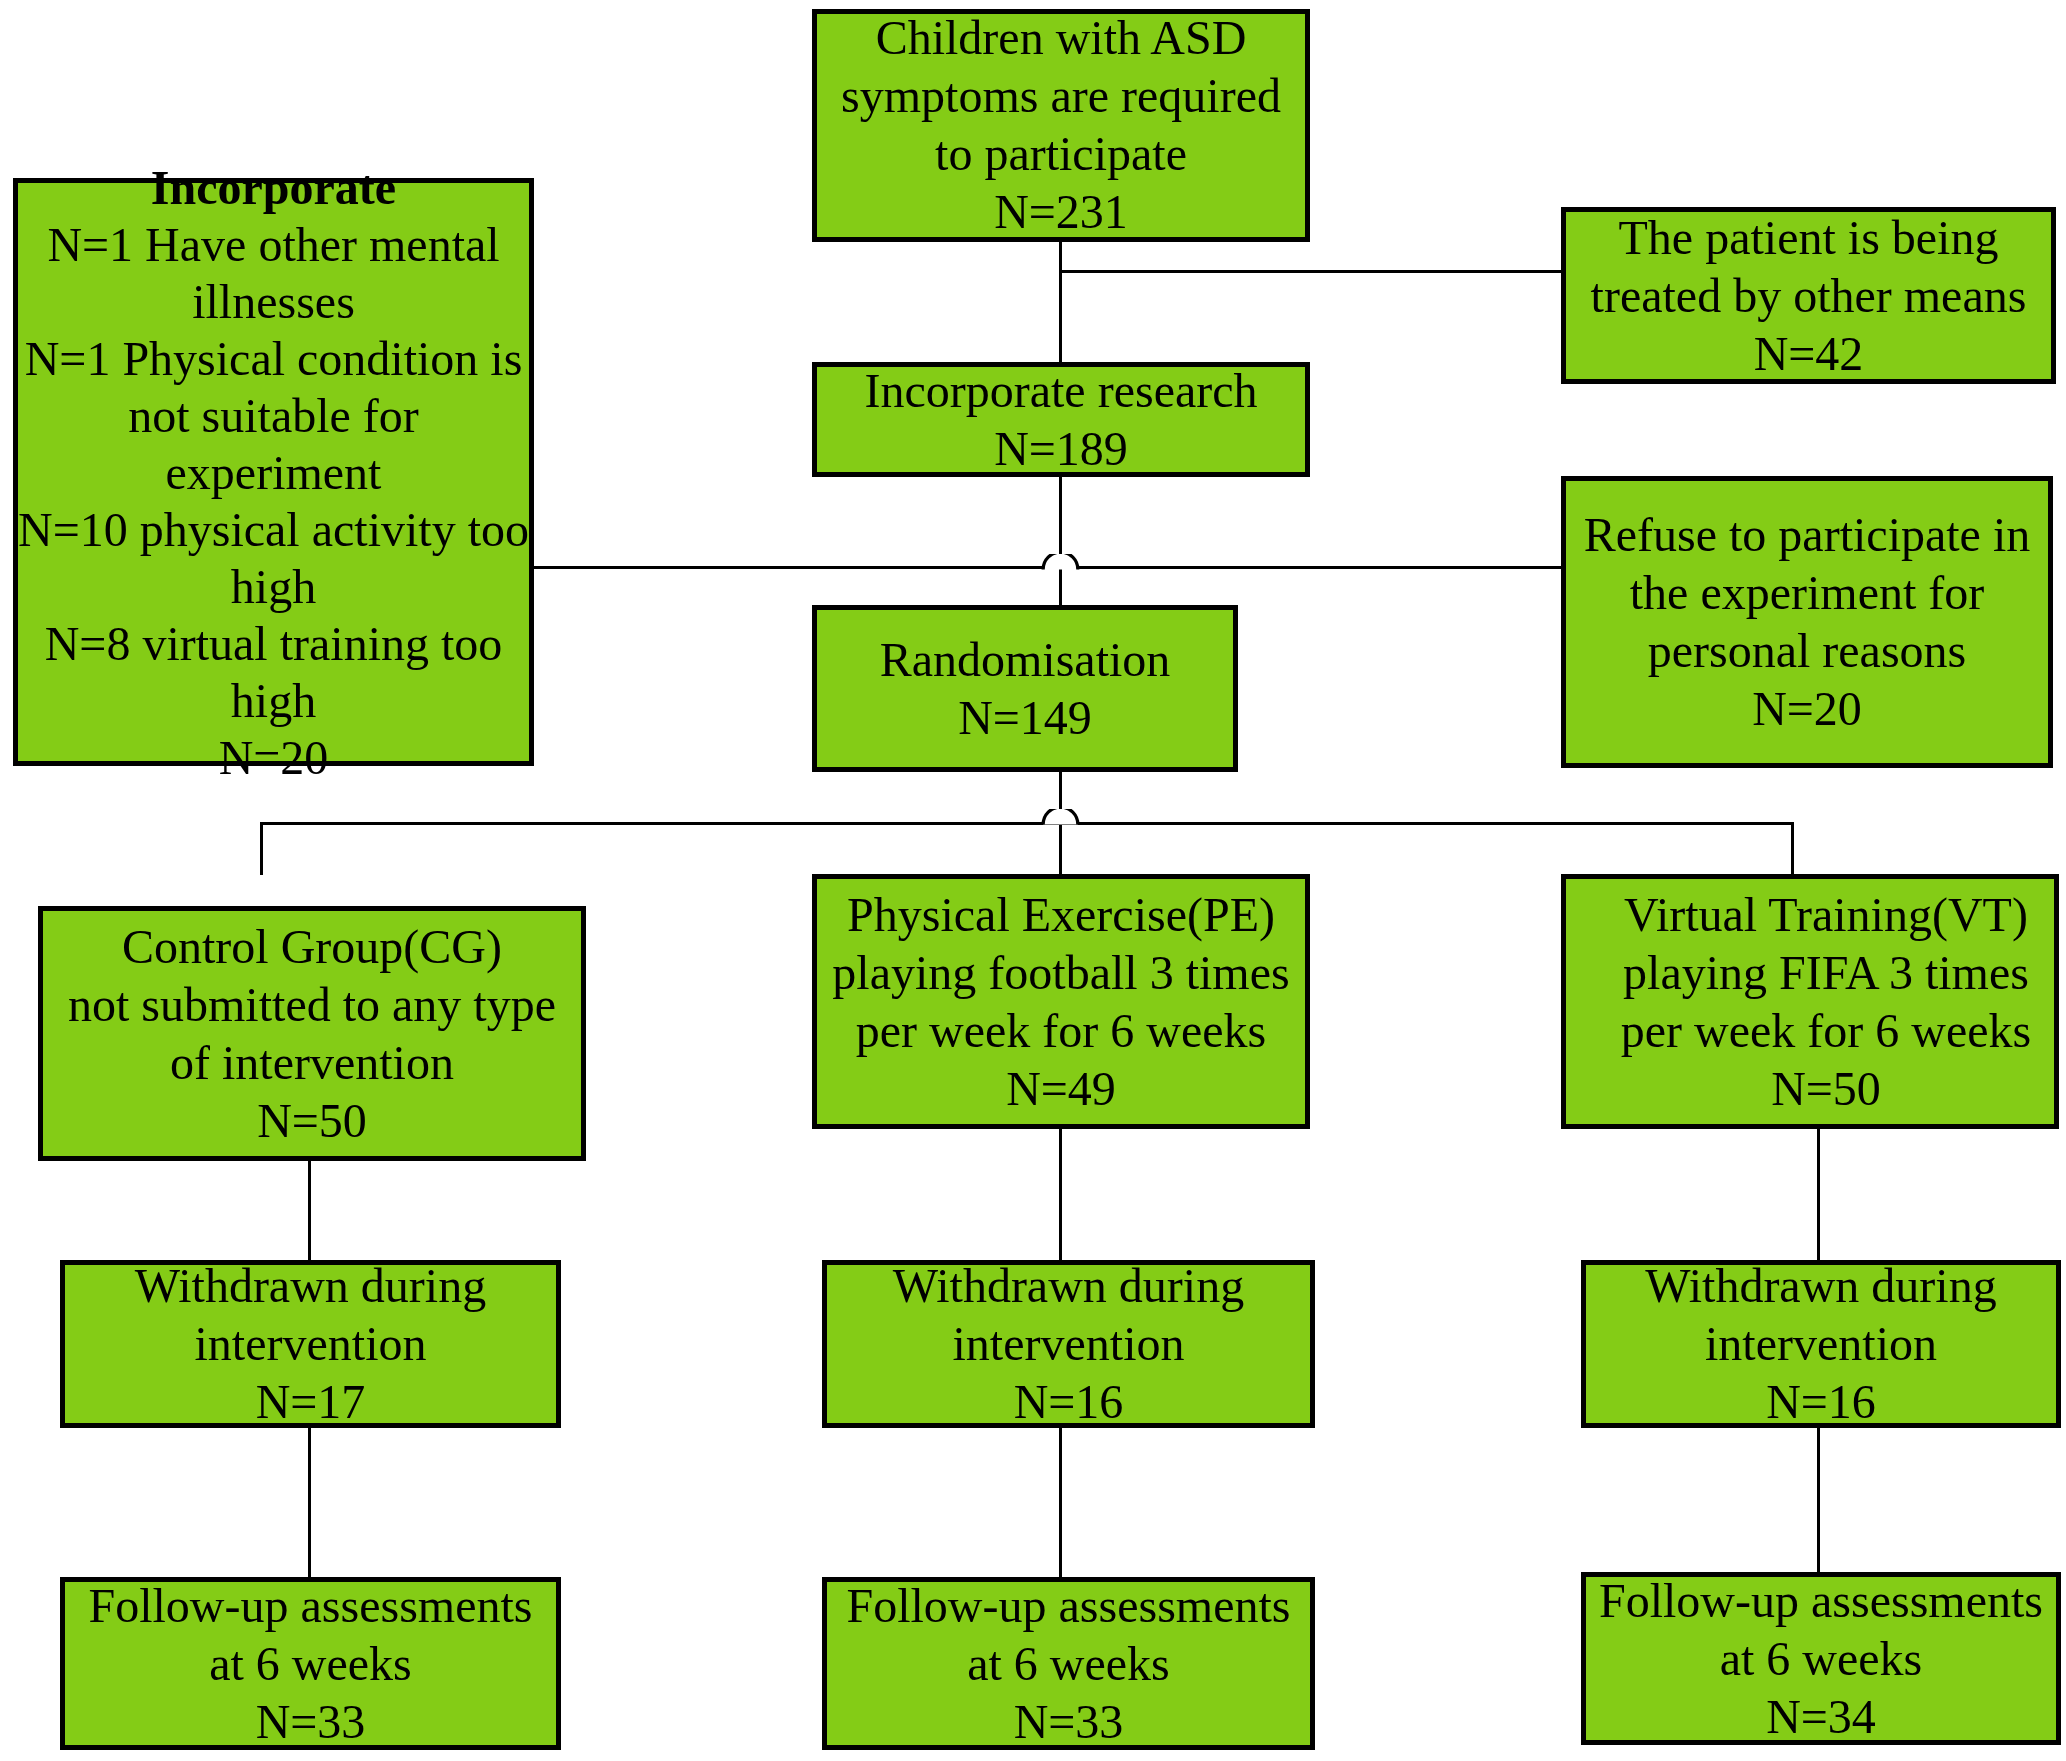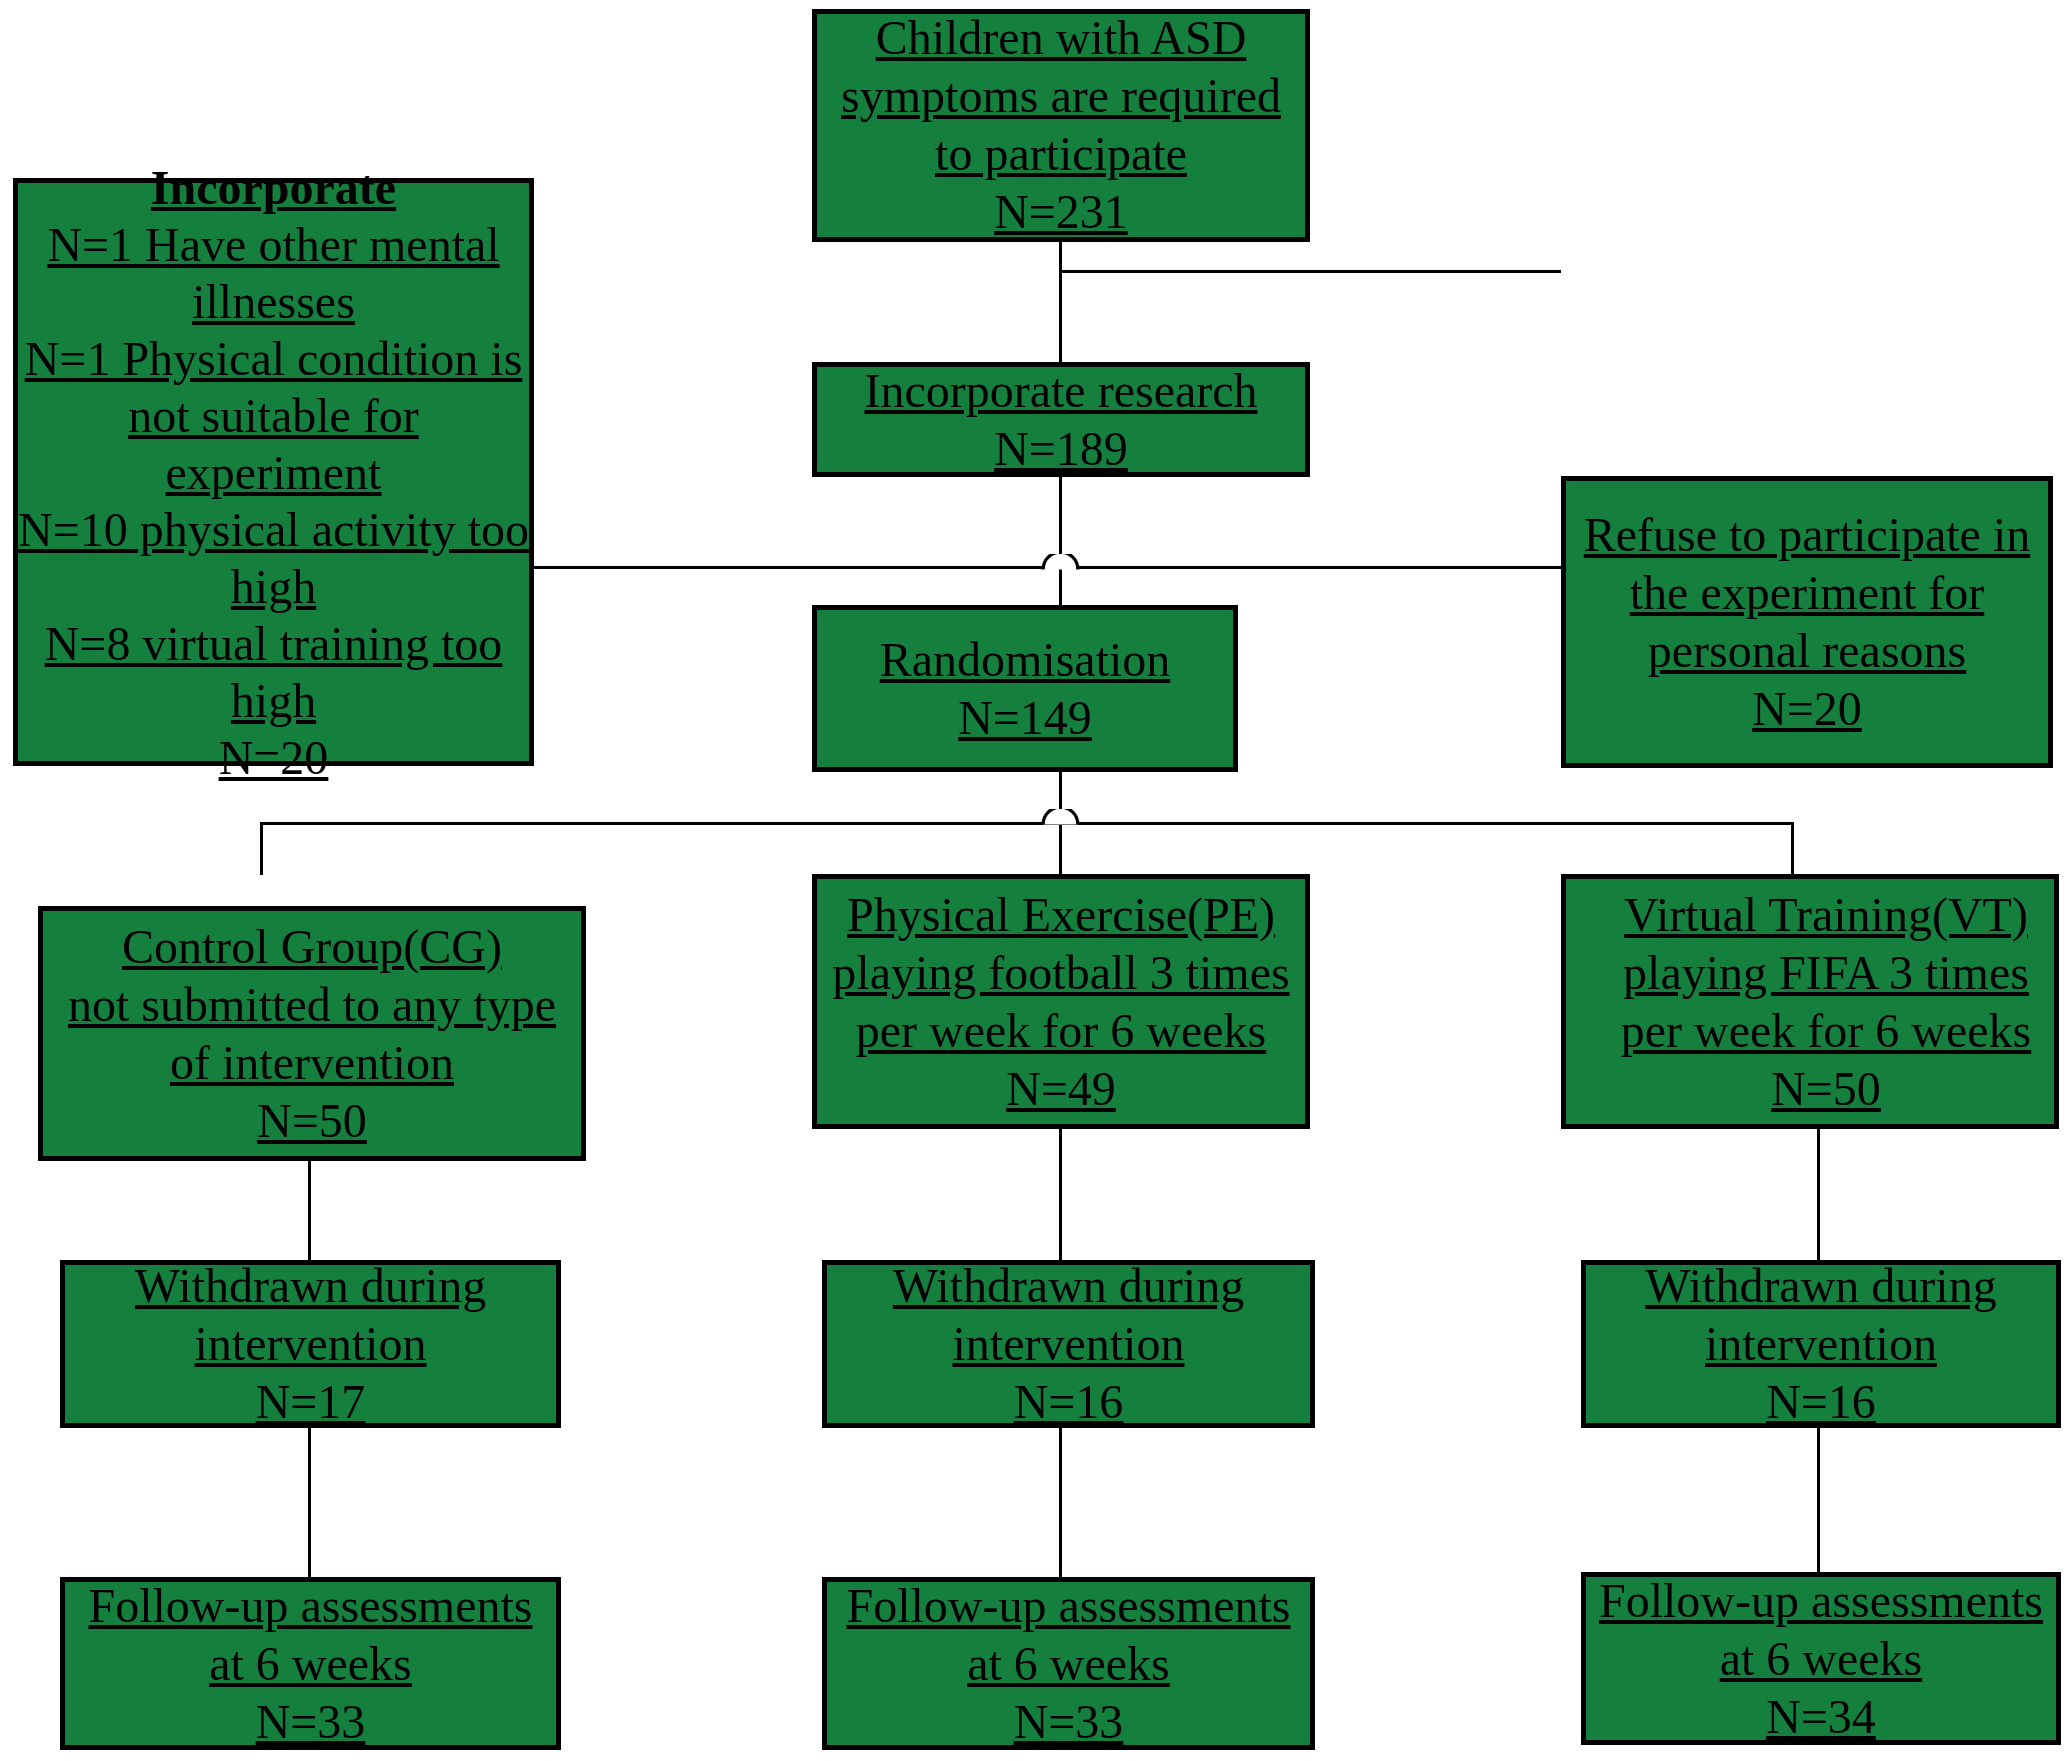--- a/index.html
+++ b/index.html
@@ -13,28 +13,26 @@
     height: 1761px;
     background: #ffffff;
     font-family: "Liberation Serif", "DejaVu Serif", serif;
     color: #000000;
     overflow: hidden;
   }
   .box {
     position: absolute;
     box-sizing: border-box;
     border: 5.2px solid #000000;
-    background: #15803d;
+    background: #84cc16;
     display: flex;
     flex-direction: column;
-    align-items: center;
     justify-content: center;
     text-align: center;
     z-index: 3;
-    text-decoration: underline;
   }
   .txt {
     white-space: pre-line;
     font-size: 48px;
     line-height: 58px;
   }
   .bold { font-weight: bold; }
   .b-exclusions .txt { line-height: 57px; }
   .line {
     position: absolute;
@@ -123,20 +121,25 @@
 illnesses
 N=1 Physical condition is
 not suitable for experiment
 N=10 physical activity too
 high
 N=8 virtual training too
 high
 N=20</div>
   </div>
 
+  <div class="box b-treated">
+    <div class="txt">The patient is being
+treated by other means
+N=42</div>
+  </div>
 
   <div class="box b-incorporate">
     <div class="txt">Incorporate research
 N=189</div>
   </div>
 
   <div class="box b-refuse">
     <div class="txt">Refuse to participate in
 the experiment for
 personal reasons

